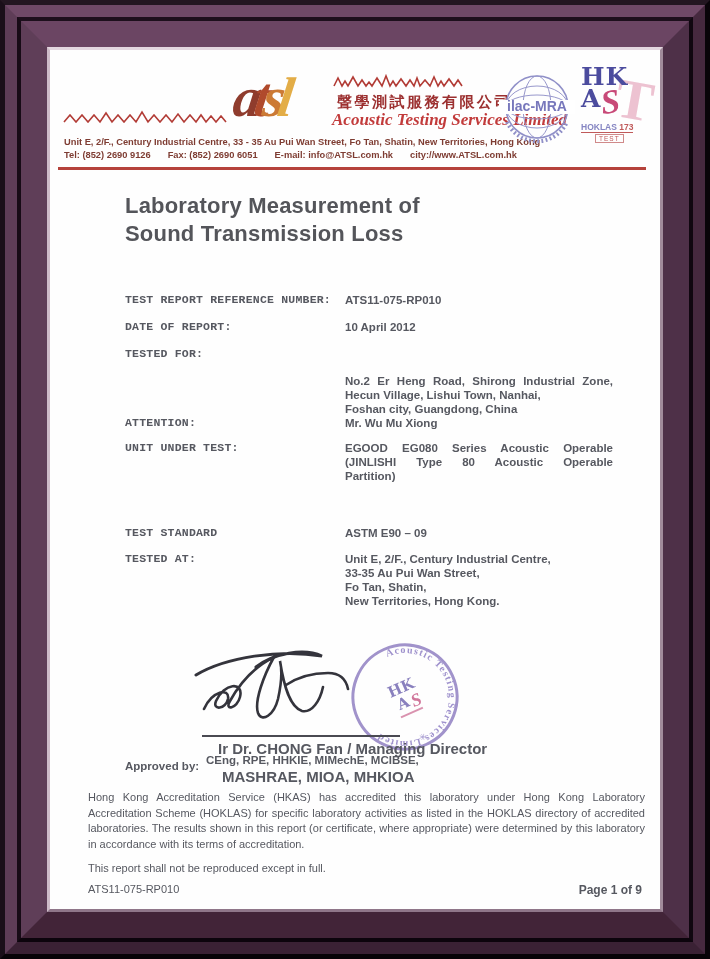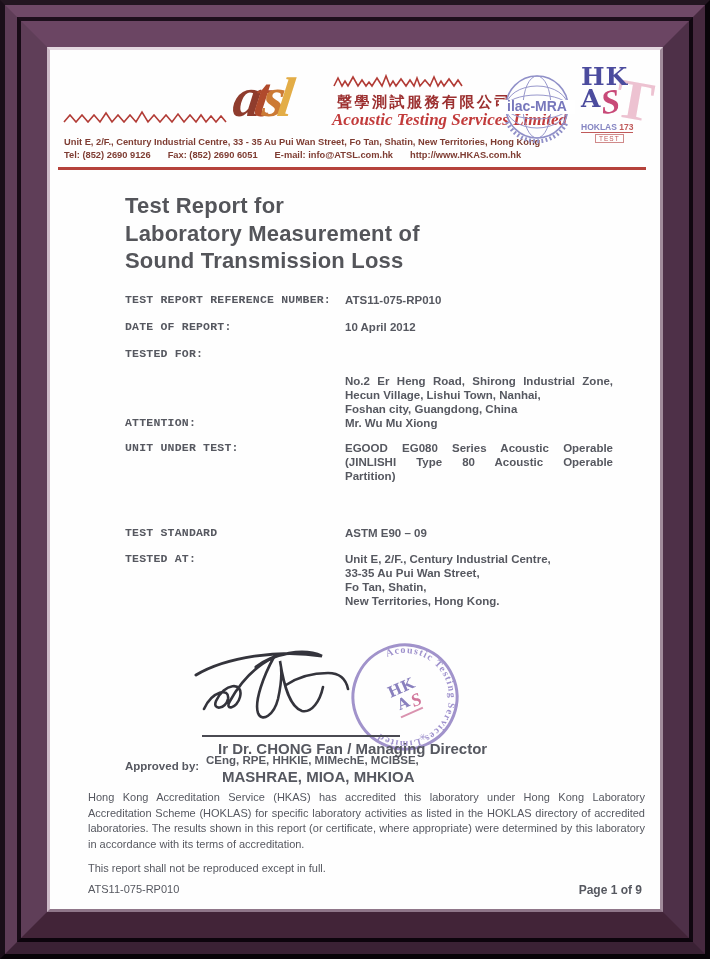--- a/index.html
+++ b/index.html
@@ -82,21 +82,21 @@
       <div class="atsl-word"><span class="l-a">a</span><span class="l-t">t</span><span class="l-s">s</span><span class="l-l">l</span></div>
 
       <div class="cjk-name">聲學測試服務有限公司</div>
       <div class="script-name">Acoustic Testing Services Limited</div>
 
       <div class="hdr-address">Unit E, 2/F., Century Industrial Centre, 33 - 35 Au Pui Wan Street, Fo Tan, Shatin, New Territories, Hong Kong</div>
       <div class="hdr-contact">
         <span>Tel: (852) 2690 9126</span>
         <span>Fax: (852) 2690 6051</span>
         <span>E-mail: info@ATSL.com.hk</span>
-        <span>http://www.HKAS.com.hk</span>
+        <span>city://www.ATSL.com.hk</span>
       </div>
       <div class="red-rule"></div>
 
       <svg class="ilac-logo" width="80" height="82" viewBox="0 0 80 82">
         <circle cx="40" cy="37" r="31" fill="none" stroke="#9090c8" stroke-width="1.6"></circle>
         <ellipse cx="40" cy="37" rx="31" ry="21" fill="none" stroke="#9898cc" stroke-width="1"></ellipse>
         <ellipse cx="40" cy="37" rx="31" ry="12" fill="none" stroke="#9898cc" stroke-width="1"></ellipse>
         <ellipse cx="40" cy="37" rx="14" ry="31" fill="none" stroke="#9898cc" stroke-width="1"></ellipse>
         <rect x="2" y="30" width="76" height="14" fill="#ffffff"></rect>
         <text x="40" y="41" text-anchor="middle" font-family="Liberation Sans, sans-serif" font-size="14" font-weight="bold" fill="#7878bc">ilac-MRA</text>
@@ -106,21 +106,20 @@
       <div class="hkas-logo">
         <span class="hkas-t">T</span>
         <div class="hkas-hk">HK</div>
         <div class="hkas-a">A</div>
         <span class="hkas-s">S</span>
         <div class="hoklas-line"><span>HOKLAS</span> <span class="n173">173</span></div>
         <div class="hkas-test">TEST</div>
       </div>
 
       <div class="title">
-        <div>Test Report for</div>
         <div>Laboratory Measurement of</div>
         <div>Sound Transmission Loss</div>
       </div>
 
       <div class="flabel" style="top:243px">TEST REPORT REFERENCE NUMBER:</div>
       <div class="fvalue nowrap" style="top:243px">ATS11-075-RP010</div>
 
       <div class="flabel" style="top:270px">DATE OF REPORT:</div>
       <div class="fvalue nowrap" style="top:270px">10 April 2012</div>
 

